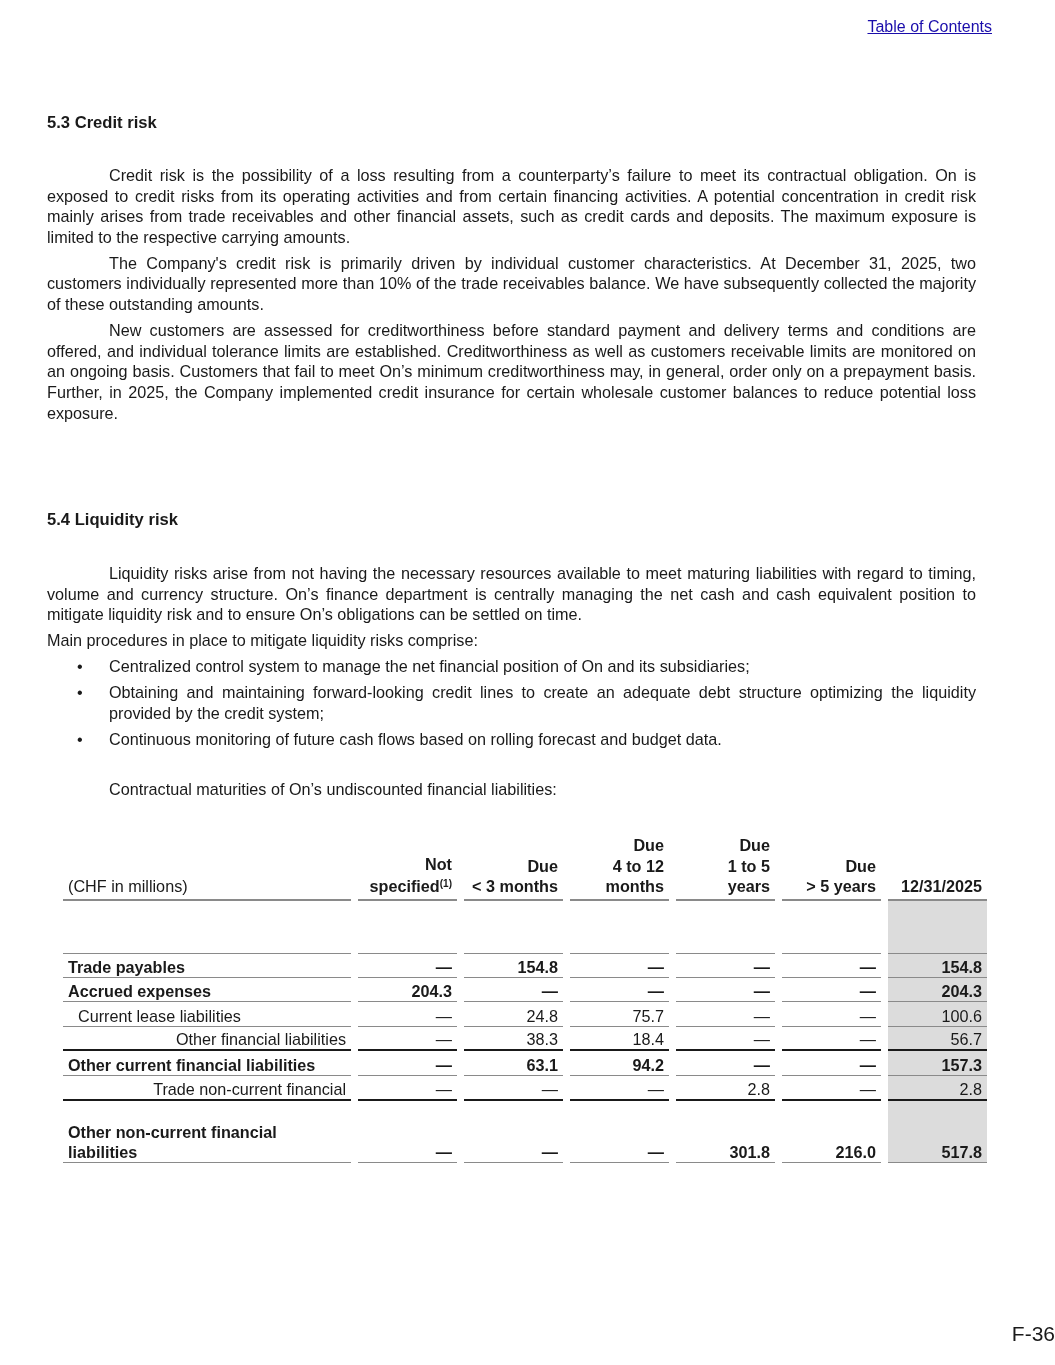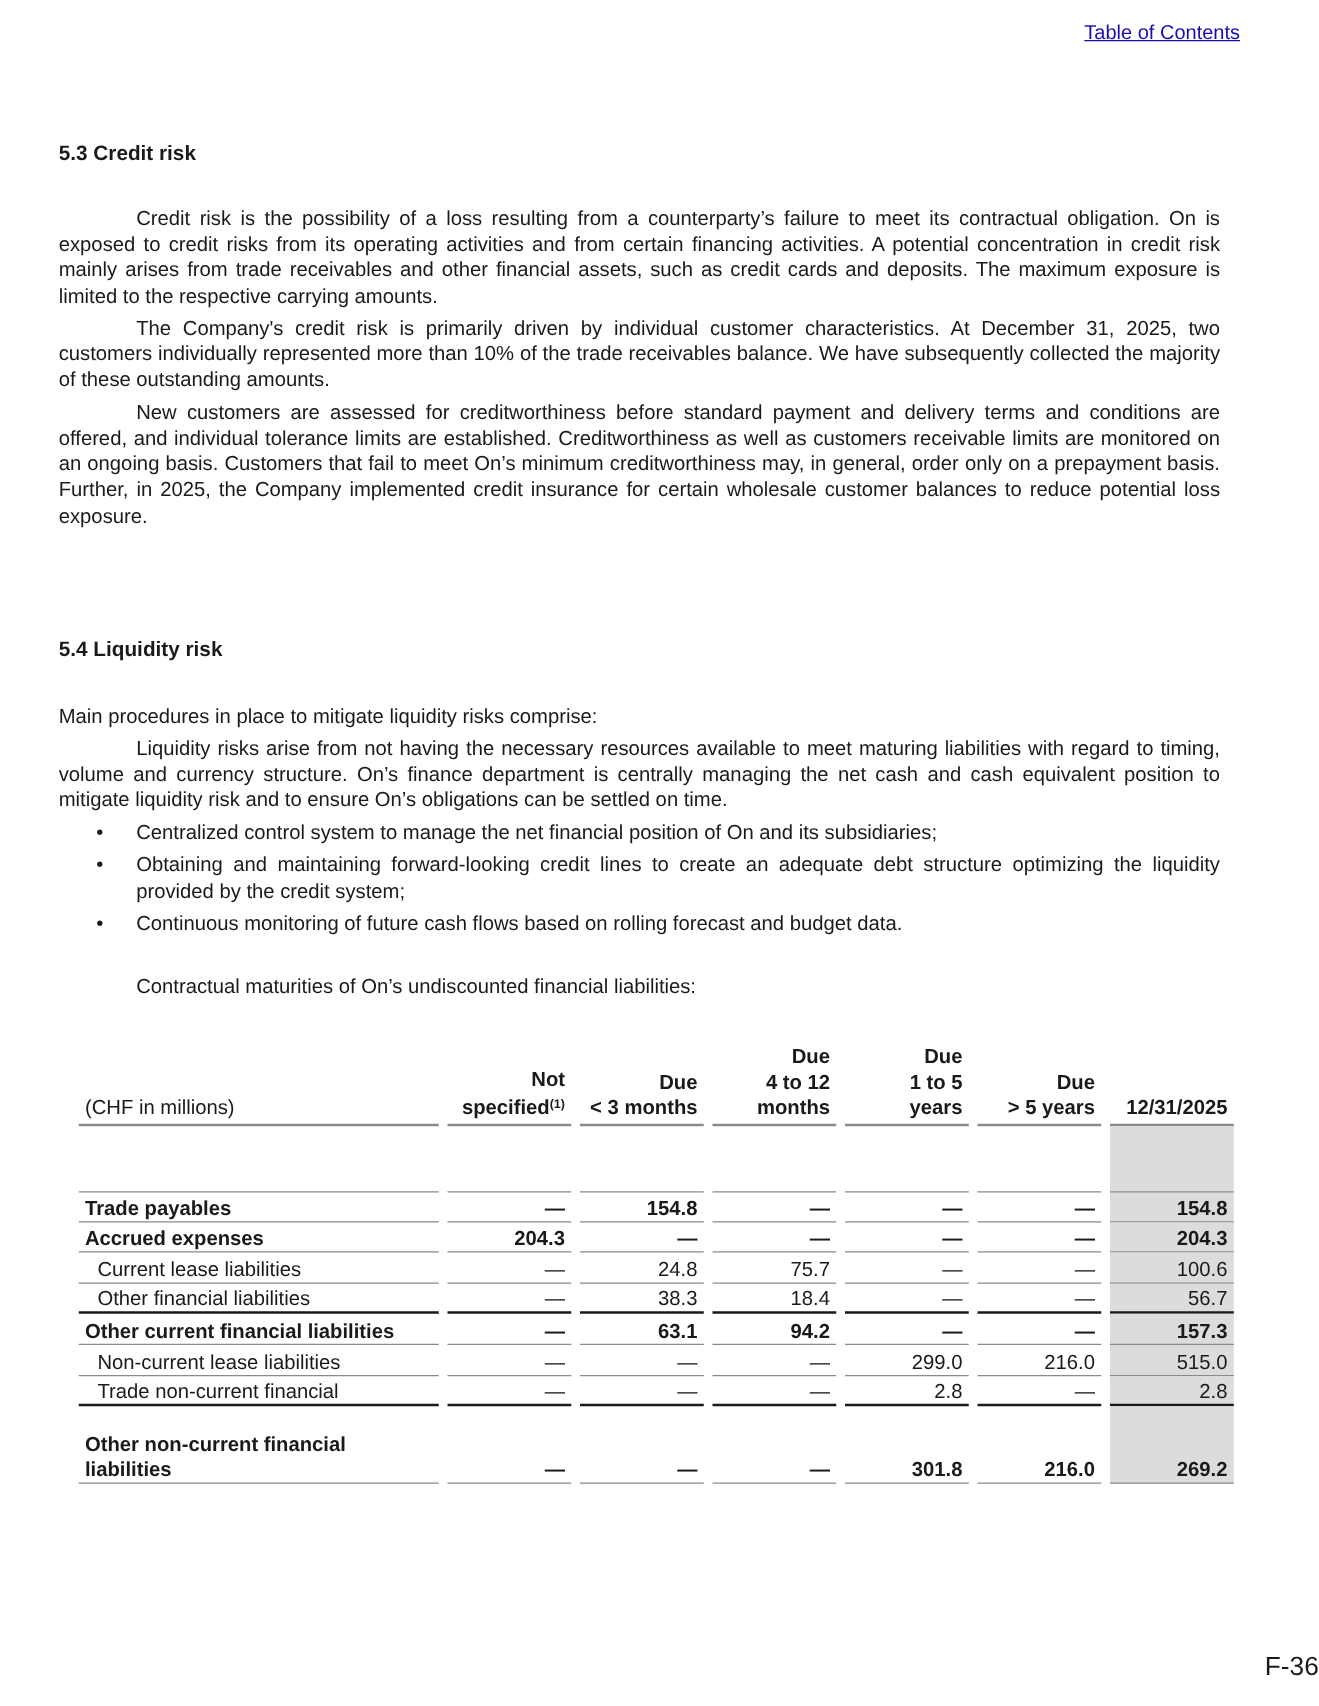--- a/index.html
+++ b/index.html
@@ -20,21 +20,21 @@
   .c0 { width: 288px; text-align: left; }
   .cn { width: 99px; text-align: right; margin-top: 37px; }
   .gap { width: 7px; padding: 0 !important; }
   th { font-weight: bold; vertical-align: bottom; line-height: 20.6px; height: 66px; padding-bottom: 2px !important; }
   th.c0 { font-weight: normal; }
   .hdr-line td.u { border-top: 2px solid #8a8a8a; height: 0; padding: 0; }
   .spacer td { height: 52px; }
   .shade { background: #dcdcdc; }
   tr.row td.cell { height: 24.6px; line-height: 20px; border-bottom: 1px solid #8a8a8a; vertical-align: bottom; }
   tr.row.bold td.cell { font-weight: bold; }
-  tr.row.thick td.cell { border-bottom: 2.5px solid #1a1a1a; }
+  tr.row.thick td.cell { border-bottom: 2.5px solid #1a1a1a; text-align: right; }
   tr.row.first td.cell { border-top: 1px solid #8a8a8a; }
   tr.row.tall td.cell { height: 62px; }
   tr.row td.cell.sub { padding-left: 15px; }
   sup.fn { font-size: 10px; vertical-align: 5px; }
 </style>
 </head>
 <body>
 
 <a class="toc-link">Table of Contents</a>
 
@@ -42,22 +42,22 @@
 
 <div class="content" style="top:165px;">
   <p class="body indent">Credit risk is the possibility of a loss resulting from a counterparty’s failure to meet its contractual obligation. On is exposed to credit risks from its operating activities and from certain financing activities. A potential concentration in credit risk mainly arises from trade receivables and other financial assets, such as credit cards and deposits. The maximum exposure is limited to the respective carrying amounts.</p>
   <p class="body indent">The Company's credit risk is primarily driven by individual customer characteristics. At December 31, 2025, two customers individually represented more than 10% of the trade receivables balance. We have subsequently collected the majority of these outstanding amounts.</p>
   <p class="body indent">New customers are assessed for creditworthiness before standard payment and delivery terms and conditions are offered, and individual tolerance limits are established. Creditworthiness as well as customers receivable limits are monitored on an ongoing basis. Customers that fail to meet On’s minimum creditworthiness may, in general, order only on a prepayment basis. Further, in 2025, the Company implemented credit insurance for certain wholesale customer balances to reduce potential loss exposure.</p>
 </div>
 
 <h2 class="content" style="top:510px;">5.4 Liquidity risk</h2>
 
 <div class="content" style="top:563px;">
+  <p class="body indent">Liquidity risks arise from not having the necessary resources available to meet maturing liabilities with regard to timing, volume and currency structure. On’s finance department is centrally managing the net cash and cash equivalent position to mitigate liquidity risk and to ensure On’s obligations can be settled on time.</p>
   <p class="body">Main procedures in place to mitigate liquidity risks comprise:</p>
-  <p class="body indent">Liquidity risks arise from not having the necessary resources available to meet maturing liabilities with regard to timing, volume and currency structure. On’s finance department is centrally managing the net cash and cash equivalent position to mitigate liquidity risk and to ensure On’s obligations can be settled on time.</p>
   <ul class="bullets">
     <li><span class="dot">•</span><span>Centralized control system to manage the net financial position of On and its subsidiaries;</span></li>
     <li><span class="dot">•</span><span>Obtaining and maintaining forward-looking credit lines to create an adequate debt structure optimizing the liquidity provided by the credit system;</span></li>
     <li><span class="dot">•</span><span>Continuous monitoring of future cash flows based on rolling forecast and budget data.</span></li>
   </ul>
 </div>
 
 <p class="content" style="top:780px; padding-left:62px;">Contractual maturities of On’s undiscounted financial liabilities:</p>
 
 <table class="fin">
@@ -177,35 +177,20 @@
         <td class="cell cn">63.1</td>
         <td class="gap"></td>
         <td class="cell cn">94.2</td>
         <td class="gap"></td>
         <td class="cell cn">—</td>
         <td class="gap"></td>
         <td class="cell cn">—</td>
         <td class="gap"></td>
         <td class="cell cn shade">157.3</td>
       </tr>
-      <tr class="row">
-        <td class="cell c0 sub">Non-current lease liabilities</td>
-        <td class="gap"></td>
-        <td class="cell cn">—</td>
-        <td class="gap"></td>
-        <td class="cell cn">—</td>
-        <td class="gap"></td>
-        <td class="cell cn">—</td>
-        <td class="gap"></td>
-        <td class="cell cn">299.0</td>
-        <td class="gap"></td>
-        <td class="cell cn">216.0</td>
-        <td class="gap"></td>
-        <td class="cell cn shade">515.0</td>
-      </tr>
       <tr class="row thick">
         <td class="cell c0 sub">Trade non-current financial</td>
         <td class="gap"></td>
         <td class="cell cn">—</td>
         <td class="gap"></td>
         <td class="cell cn">—</td>
         <td class="gap"></td>
         <td class="cell cn">—</td>
         <td class="gap"></td>
         <td class="cell cn">2.8</td>
@@ -220,18 +205,18 @@
         <td class="cell cn">—</td>
         <td class="gap"></td>
         <td class="cell cn">—</td>
         <td class="gap"></td>
         <td class="cell cn">—</td>
         <td class="gap"></td>
         <td class="cell cn">301.8</td>
         <td class="gap"></td>
         <td class="cell cn">216.0</td>
         <td class="gap"></td>
-        <td class="cell cn shade">269.2</td>
+        <td class="cell cn shade">517.8</td>
       </tr>
     </tbody>
 </table>
 
 <div class="page-num">F-36</div>
 
 </body></html>

